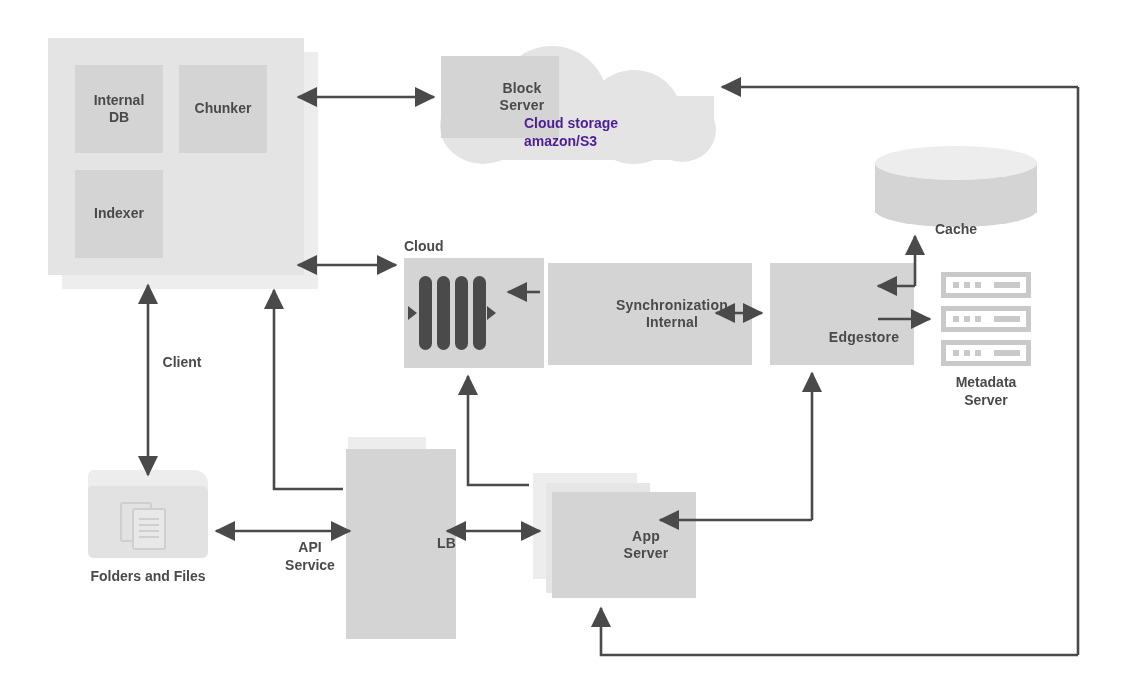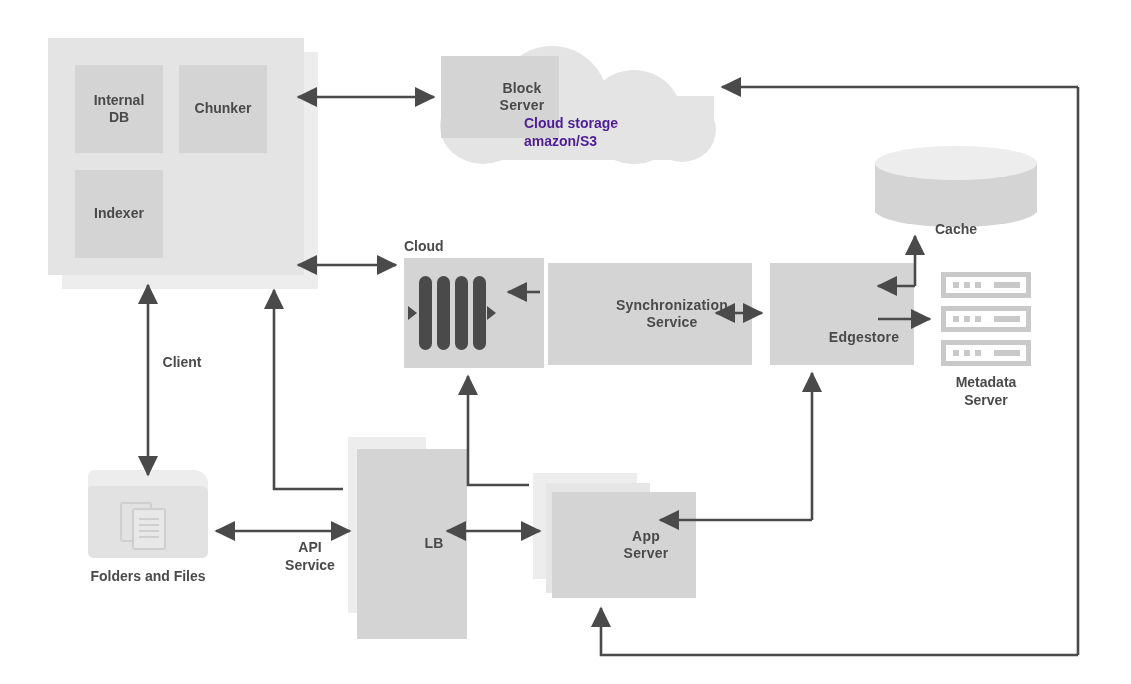--- a/index.html
+++ b/index.html
@@ -219,21 +219,21 @@
   <div class="box" style="left:404px;top:258px;width:96px;height:110px;"></div>
   <div class="qbar" style="left:419px;top:276px;width:13px;height:74px;"></div>
   <div class="qbar" style="left:437px;top:276px;width:13px;height:74px;"></div>
   <div class="qbar" style="left:455px;top:276px;width:13px;height:74px;"></div>
   <div class="qbar" style="left:473px;top:276px;width:13px;height:74px;"></div>
   <div class="qtri" style="left:408px;top:306px;"></div>
   <div class="qtri" style="left:487px;top:306px;"></div>
 
   <div class="box" style="left:548px;top:263px;width:160px;height:102px;">
     <span style="white-space:pre-line;">Synchronization
-Service</span>
+Internal</span>
   </div>
 
   <div class="box" style="left:770px;top:263px;width:100px;height:102px;">
     <span style="white-space:pre-line;margin-top:47px;">Edgestore</span>
   </div>
 
   <div class="cyl-body" style="left:875px;top:163px;width:162px;height:50px;"></div>
   <div class="cyl-bottom" style="left:875px;top:193px;width:162px;height:34px;"></div>
   <div class="cyl-top" style="left:875px;top:146px;width:162px;height:34px;"></div>
   <div style="position:absolute;left:875px;top:146px;width:162px;height:82px;">
@@ -257,21 +257,21 @@
     <div class="rack-dot" style="left:12px;top:78px;"></div>
     <div class="rack-dot" style="left:23px;top:78px;"></div>
     <div class="rack-dot" style="left:34px;top:78px;"></div>
     <div class="rack-bar" style="left:53px;top:78px;width:26px;"></div>
   </div>
 
   <div class="caption" style="left:931px;top:374px;width:110px;">Metadata
 Server</div>
 
   <div class="shadowbox" style="left:348px;top:437px;width:78px;height:176px;"></div>
-  <div class="box" style="left:357px;top:449px;width:66px;height:190px;">
+  <div class="box" style="left:346px;top:449px;width:66px;height:190px;justify-content:flex-end;">
     <span style="white-space:pre-line;">LB</span>
   </div>
 
   <div class="caption" style="left:275px;top:539px;width:70px;">API
 Service</div>
 
   <div class="shadowbox" style="left:533px;top:473px;width:104px;height:106px;"></div>
   <div class="shadowbox" style="left:546px;top:483px;width:104px;height:110px;background:#e6e6e6;"></div>
   <div class="box" style="left:552px;top:492px;width:100px;height:106px;">
     <span style="white-space:pre-line;">App

